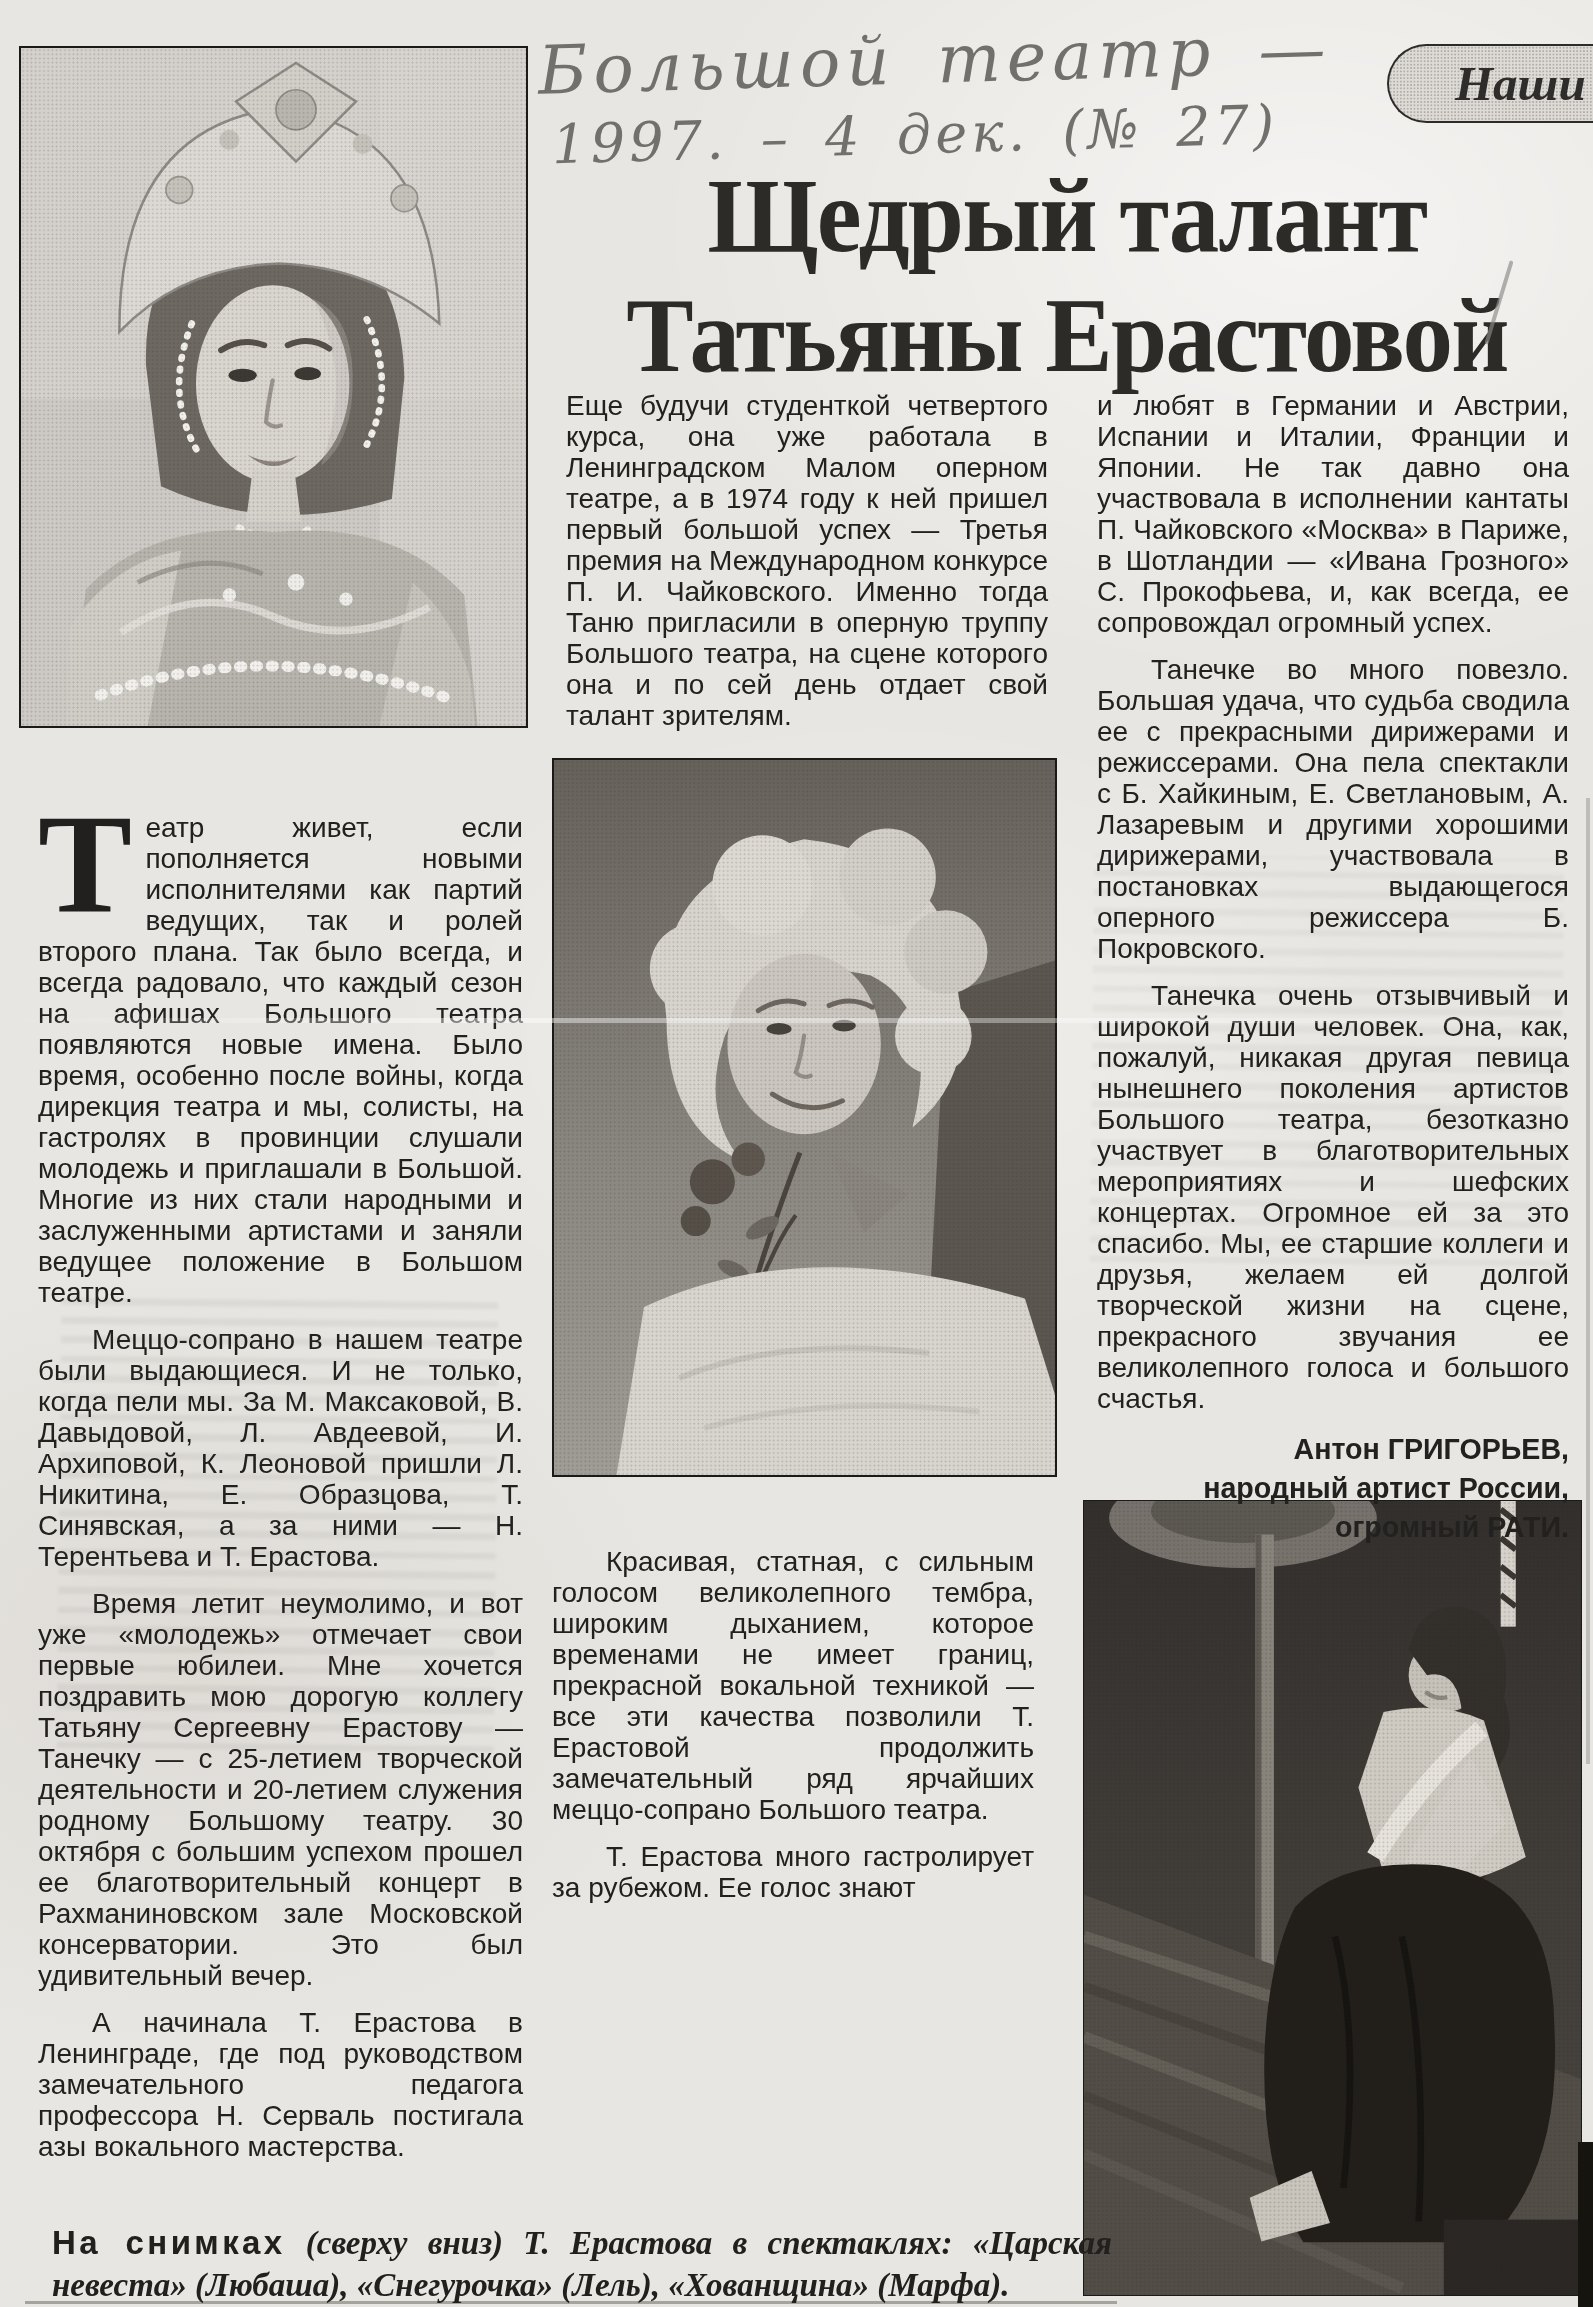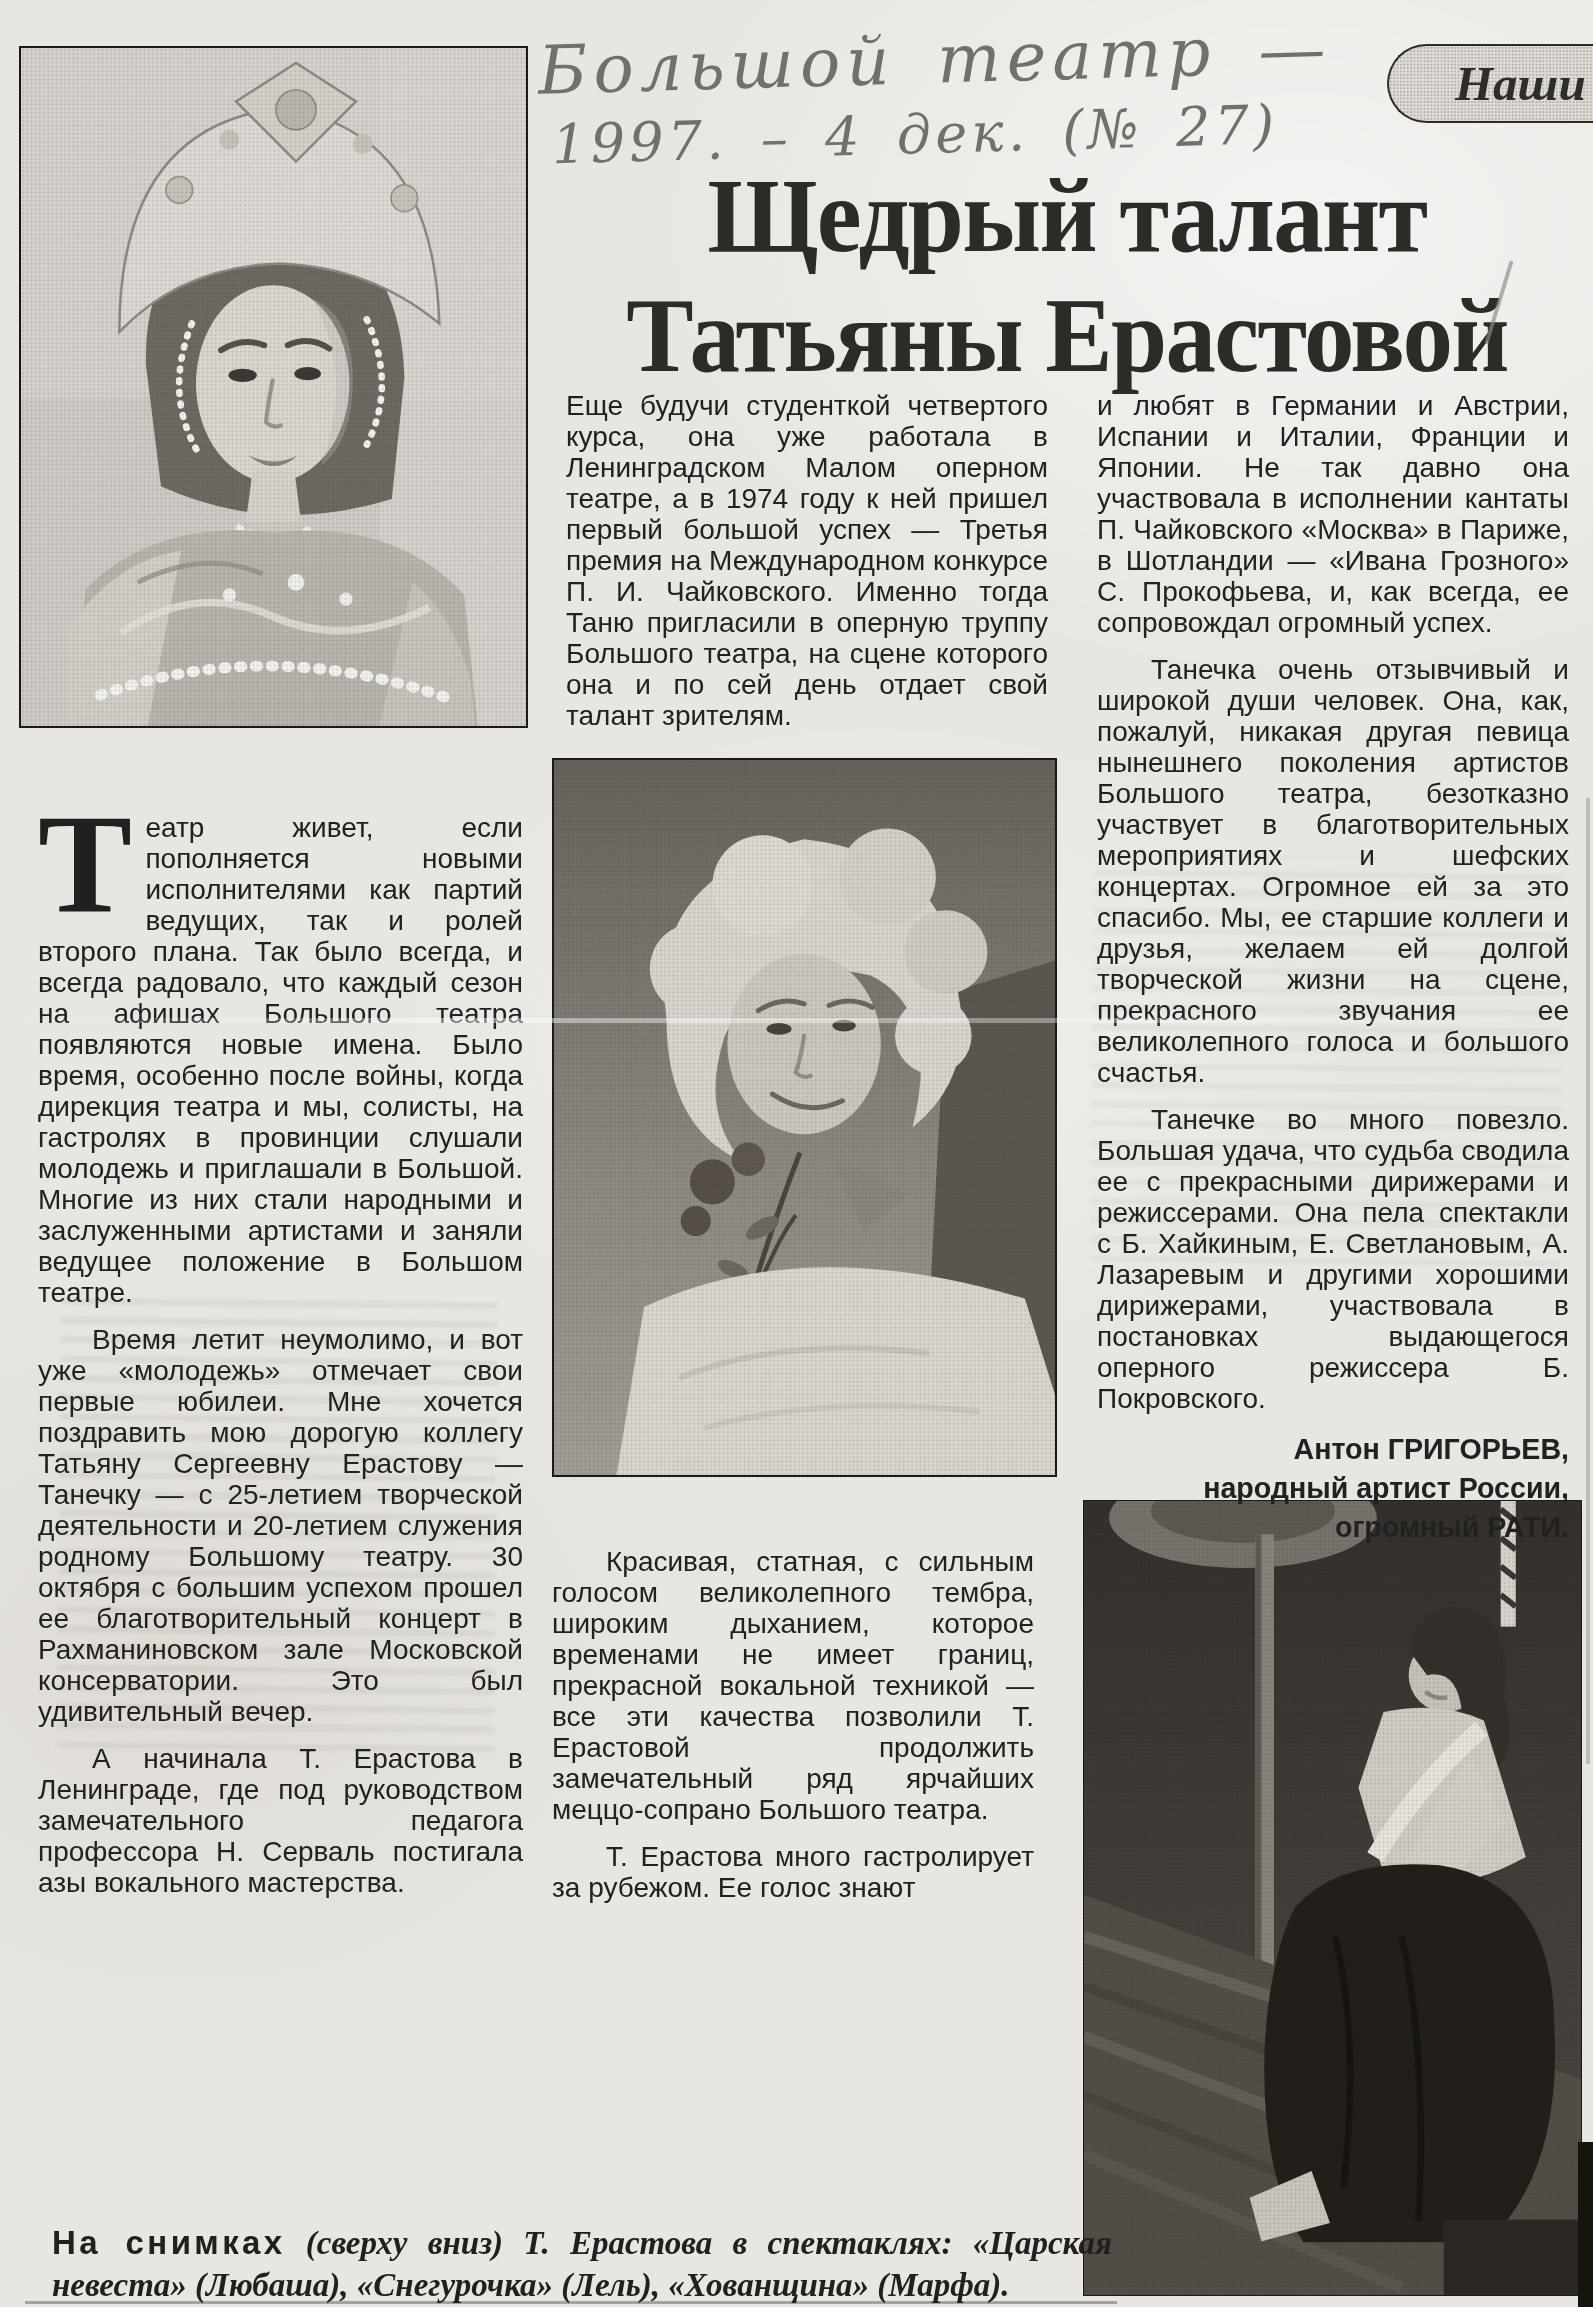--- a/index.html
+++ b/index.html
@@ -217,37 +217,38 @@
       <path d="M320,565 l-14,46 M338,575 l-10,48 M355,580 l-6,48" stroke="#b6b1a9" stroke-width="7" stroke-linecap="round"></path>
       <path d="M252,485 Q305,425 425,435 Q560,455 562,625 Q572,800 482,885 L262,885 Q210,800 216,650 Q222,545 252,485 Z" fill="#221f1b"></path>
       <path d="M300,520 Q330,640 310,820 M380,520 Q410,660 400,860" stroke="#0f0e0c" stroke-width="8" fill="none" opacity=".6"></path>
       <path d="M198,832 L272,800 L294,862 L212,884 Z" fill="#c9c4bc"></path>
       <rect x="430" y="858" width="164" height="90" fill="#2a2724"></rect>
     </svg>
   </figure>
 
   <div class="body-text" id="col-left">
     <p class="no-indent"><span class="dropcap">Т</span><span>еатр живет, если пополняется новыми исполнителями как партий ведущих, так и ролей второго плана. Так было всегда, и всегда радовало, что каждый сезон на афишах Большого театра появляются новые имена. Было время, особенно после войны, когда дирекция театра и мы, солисты, на гастролях в провинции слушали молодежь и приглашали в Большой. Многие из них стали народными и заслуженными артистами и заняли ведущее положение в Большом театре.</span></p>
+    <p>Меццо-сопрано в нашем театре были выдающиеся. И не только, когда пели мы. За М. Максаковой, В. Давыдовой, Л. Авдеевой, И. Архиповой, К. Леоновой пришли Л. Никитина, Е. Образцова, Т. Синявская, а за ними — Н. Терентьева и Т. Ерастова.</p>
     <p>Время летит неумолимо, и вот уже «молодежь» отмечает свои первые юбилеи. Мне хочется поздравить мою дорогую коллегу Татьяну Сергеевну Ерастову — Танечку — с 25-летием творческой деятельности и 20-летием служения родному Большому театру. 30 октября с большим успехом прошел ее благотворительный концерт в Рахманиновском зале Московской консерватории. Это был удивительный вечер.</p>
     <p>А начинала Т. Ерастова в Ленинграде, где под руководством замечательного педагога профессора Н. Серваль постигала азы вокального мастерства.</p>
   </div>
 
   <div class="body-text" id="col-mid-a">
     <p class="no-indent">Еще будучи студенткой четвертого курса, она уже работала в Ленинградском Малом оперном театре, а в 1974 году к ней пришел первый большой успех — Третья премия на Международном конкурсе П. И. Чайковского. Именно тогда Таню пригласили в оперную труппу Большого театра, на сцене которого она и по сей день отдает свой талант зрителям.</p>
   </div>
 
   <div class="body-text" id="col-mid-b">
     <p>Красивая, статная, с сильным голосом великолепного тембра, широким дыханием, которое временами не имеет границ, прекрасной вокальной техникой — все эти качества позволили Т. Ерастовой продолжить замечательный ряд ярчайших меццо-сопрано Большого театра.</p>
     <p>Т. Ерастова много гастролирует за рубежом. Ее голос знают</p>
   </div>
 
   <div class="body-text" id="col-right">
     <p class="no-indent">и любят в Германии и Австрии, Испании и Италии, Франции и Японии. Не так давно она участвовала в исполнении кантаты П. Чайковского «Москва» в Париже, в Шотландии — «Ивана Грозного» С. Прокофьева, и, как всегда, ее сопровождал огромный успех.</p>
+    <p>Танечке во много повезло. Большая удача, что судьба сводила ее с прекрасными дирижерами и режиссерами. Она пела спектакли с Б. Хайкиным, Е. Светлановым, А. Лазаревым и другими хорошими дирижерами, участвовала в постановках выдающегося оперного режиссера Б. Покровского.</p>
     <p>Танечка очень отзывчивый и широкой души человек. Она, как, пожалуй, никакая другая певица нынешнего поколения артистов Большого театра, безотказно участвует в благотворительных мероприятиях и шефских концертах. Огромное ей за это спасибо. Мы, ее старшие коллеги и друзья, желаем ей долгой творческой жизни на сцене, прекрасного звучания ее великолепного голоса и большого счастья.</p>
-    <p>Танечке во много повезло. Большая удача, что судьба сводила ее с прекрасными дирижерами и режиссерами. Она пела спектакли с Б. Хайкиным, Е. Светлановым, А. Лазаревым и другими хорошими дирижерами, участвовала в постановках выдающегося оперного режиссера Б. Покровского.</p>
     <div class="signature">
       <div>Антон ГРИГОРЬЕВ,</div>
       <div>народный артист России,</div>
       <div>огромный РАТИ.</div>
     </div>
   </div>
 
   <div class="caption">
     <span class="lead">На снимках</span><span class="rest"> (сверху вниз) Т. Ерастова в спектаклях: «Царская невеста» (Любаша), «Снегурочка» (Лель), «Хованщина» (Марфа).</span>
   </div>

